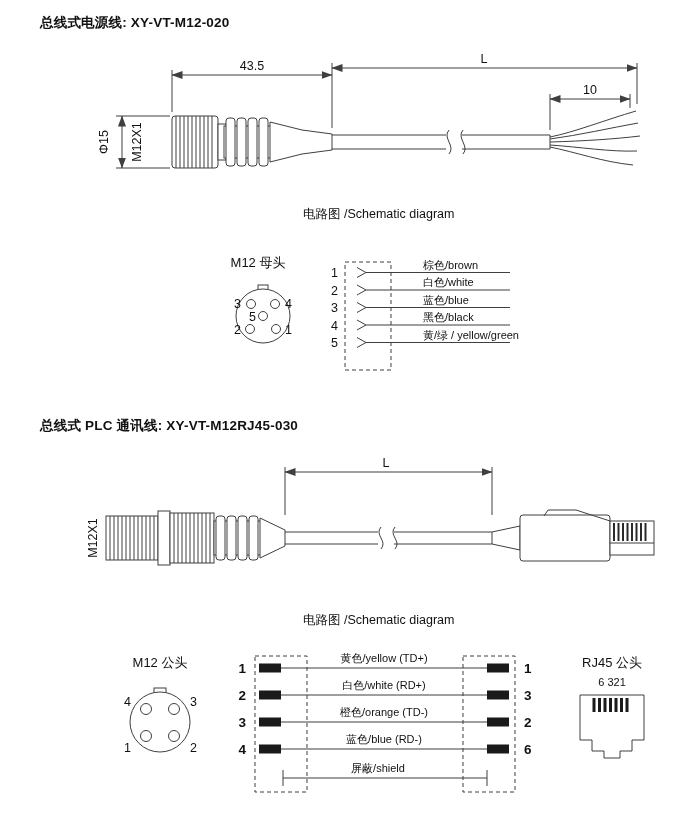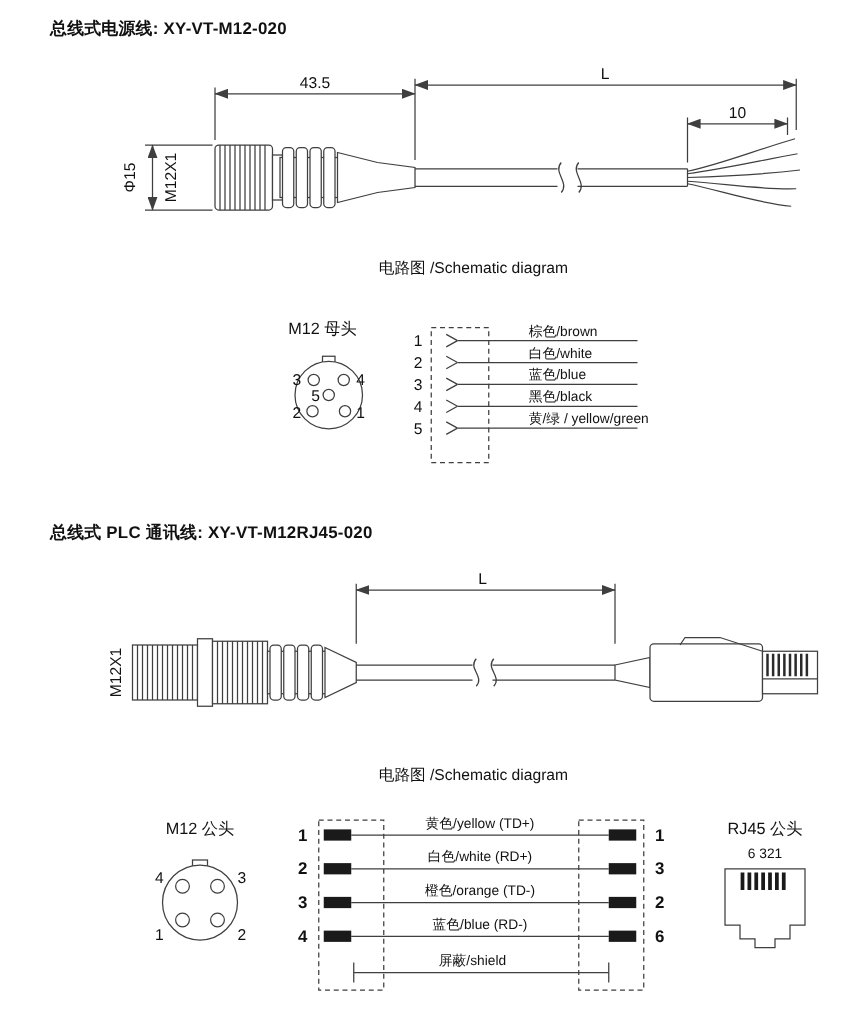--- a/index.html
+++ b/index.html
@@ -129,21 +129,21 @@
       <text class="pin" x="338" y="102" text-anchor="end">5</text>
 
       <text class="lbl" x="423" y="23.5">棕色/brown</text>
       <text class="lbl" x="423" y="41">白色/white</text>
       <text class="lbl" x="423" y="58.5">蓝色/blue</text>
       <text class="lbl" x="423" y="76">黑色/black</text>
       <text class="lbl" x="423" y="93.5">黄/绿 / yellow/green</text>
     </g>
   </svg>
 
-  <div class="title t2">总线式 PLC 通讯线: XY-VT-M12RJ45-020</div>
+  <div class="title t2">总线式 PLC 通讯线: XY-VT-M12RJ45-030</div>
 
   <svg width="693" height="150" viewBox="0 0 693 150" style="top:455px">
     <defs>
       <marker id="ar2" markerWidth="11" markerHeight="8" refX="10.5" refY="4" orient="auto-start-reverse">
         <path d="M0,0L11,4L0,8Z" fill="#3f3f3f"></path>
       </marker>
     </defs>
 
     <g>
       <path class="ln" d="M285,12V60M492,12V60"></path>

